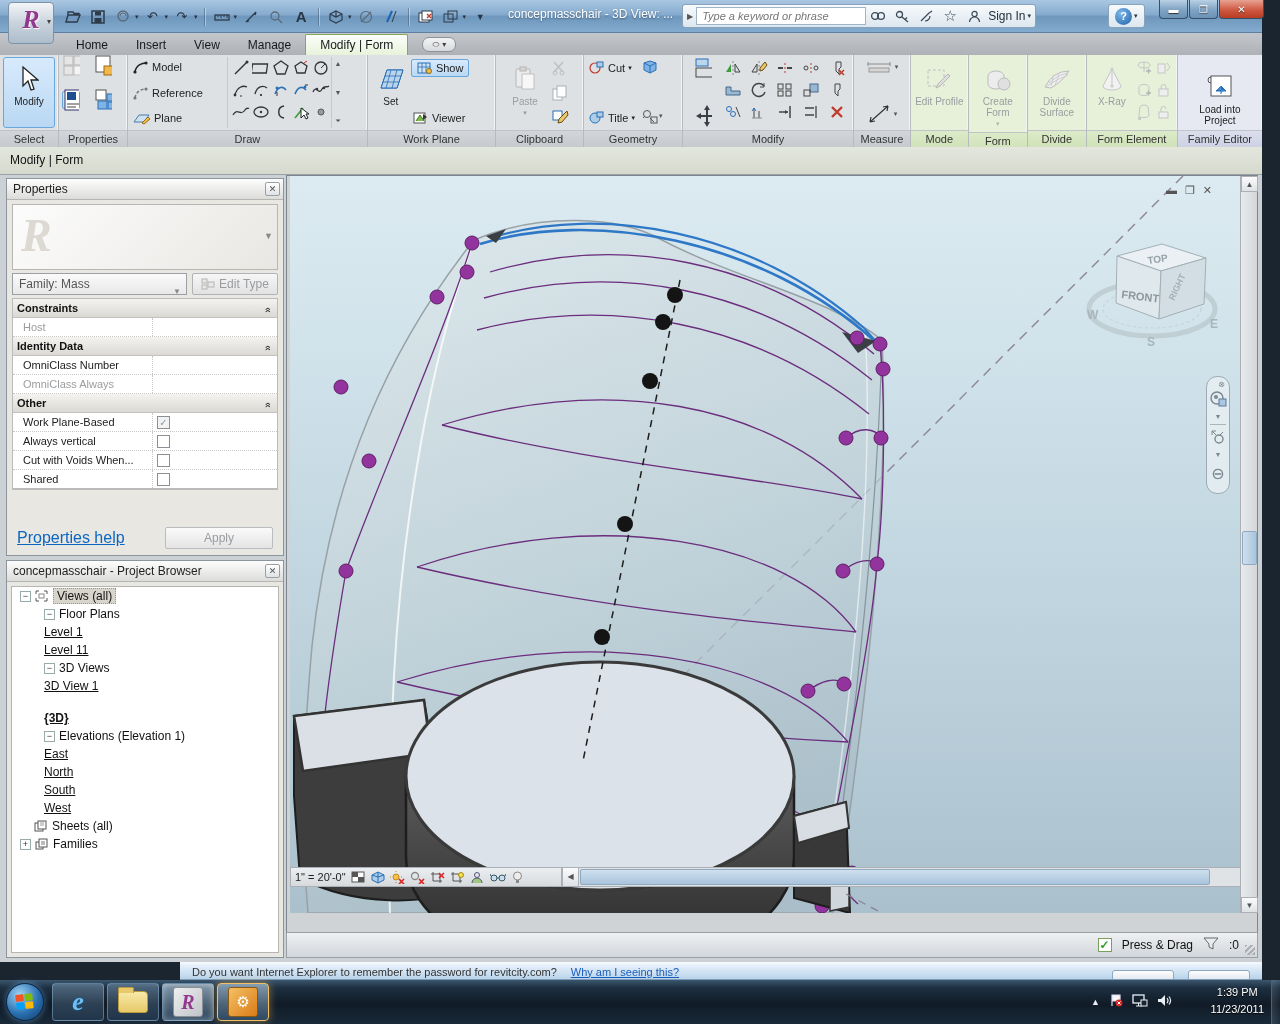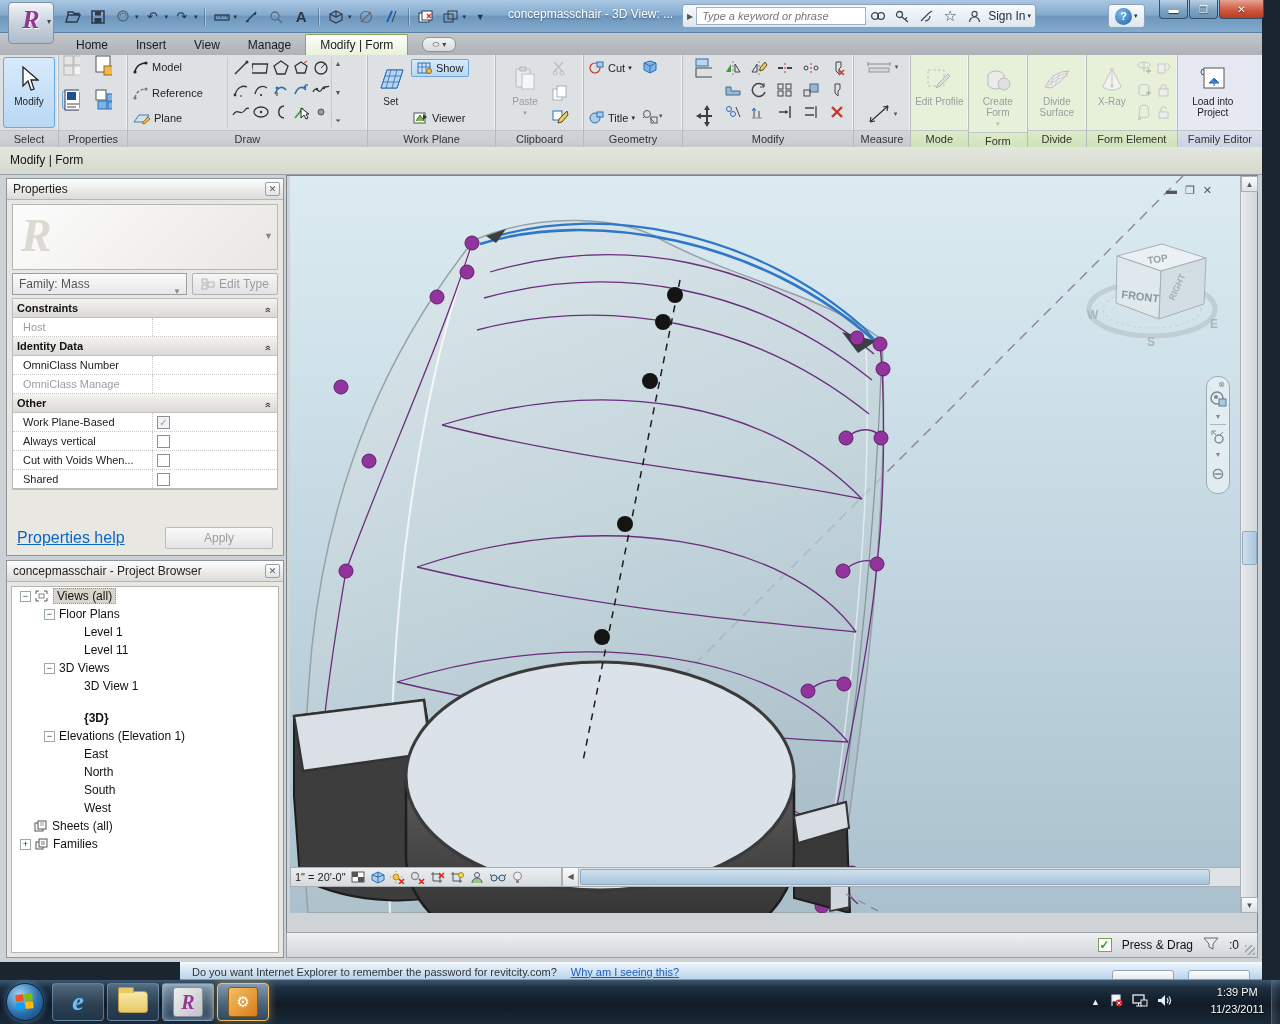--- a/index.html
+++ b/index.html
@@ -121,21 +121,21 @@
     align-items:center; justify-content:center; }
 
   
   .browser { top:385px; height:398px; }
   .treewrap { position:absolute; left:4px; right:4px; top:25px; bottom:4px; background:#fff; border:1px solid #b5b5b2; overflow:hidden; }
   .titem { display:flex; align-items:center; height:18px; font-size:12px; color:#111; white-space:nowrap; }
   .titem .exp { width:11px; height:11px; border:1px solid #9aa; background:#fff; font-size:9px; line-height:9px;
     text-align:center; color:#333; margin-right:4px; flex:0 0 auto; }
   .titem .ticon { width:14px; height:12px; margin-right:4px; flex:0 0 auto; }
   .tlabel.sel { background:#d8d5cd; border:1px dotted #9a978f; padding:0 3px; }
-  .lvl0 { padding-left:8px; } .lvl1 { padding-left:32px; } .lvl2 { padding-left:72px; }
+  .lvl0 { padding-left:8px; } .lvl1 { padding-left:32px; } .lvl2 { padding-left:32px;text-decoration:underline; }
   .bold { font-weight:bold;margin-top:14px; }
 
   
   .viewwin { position:absolute; left:286px; top:0px; width:972px; height:783px; border:1px solid #7d858c; background:#cfd3d6; }
   .canvas { position:absolute; left:3px; top:0px; width:950px; height:737px;
     background:linear-gradient(180deg,#dcebf1 0%,#c6dae4 45%,#aac1cd 100%); overflow:hidden; }
   .vwc { position:absolute; right:28px; top:8px; display:flex; gap:8px; color:#555; font-size:11px; z-index:6; }
   .navbar { position:absolute; right:10px; top:200px; width:24px; height:118px; z-index:6;
     background:rgba(233,240,243,.8); border:1px solid #9fabb2; border-radius:11px;
     display:flex; flex-direction:column; align-items:center; padding:3px 0; gap:2px; color:#7c8890; }
@@ -867,21 +867,21 @@
                   <rect x="3" y="8" width="9" height="6" fill="#eee" stroke="#c5c5c5"></rect>
                   <path d="M5 8 v-3 a2.5 2.5 0 0 1 5 0" fill="none" stroke="#c5c5c5"></path>
                 </svg>
               </span>
         </div>
       </div>
       <div class="plabel">Form Element</div>
     </div>
 
     <div class="panel fam" style="width:92px;border-right:none;">
-      <div class="pbody" style="">
+      <div class="pbody" style="justify-content:center;margin-top:8px;">
         <div class="bigbtn" style="width:64px;">
           <span class="bicon">
                 <svg width="30" height="26">
                   <path d="M6 3 q-3 0 -3 3 t3 3" fill="none" stroke="#555"></path>
                   <rect x="6" y="2" width="20" height="20" fill="#fff" stroke="#555"></rect>
                   <path d="M16 20 V12 M16 12 l-5 5 h10 Z" fill="#2a6fb5" stroke="#2a6fb5"></path>
                   <path d="M16 19 v-7 l-4 4 h8 Z" fill="#4a8fd5"></path>
                 </svg>
               </span>
           <span>Load into Project</span>
@@ -918,21 +918,21 @@
         <div class="prow">
               <div class="pl gray">Host</div>
               <div class="pv"></div>
             </div>
         <div class="sechead"><span>Identity Data</span><span class="chev">»</span></div>
         <div class="prow">
               <div class="pl">OmniClass Number</div>
               <div class="pv"></div>
             </div>
         <div class="prow">
-              <div class="pl gray">OmniClass Manage</div>
+              <div class="pl gray">OmniClass Always</div>
               <div class="pv"></div>
             </div>
         <div class="sechead"><span>Other</span><span class="chev">»</span></div>
         <div class="prow">
               <div class="pl">Work Plane-Based</div>
               <div class="pv">
                 <div class="cbx checked">✓</div>
               </div>
             </div>
         <div class="prow">

